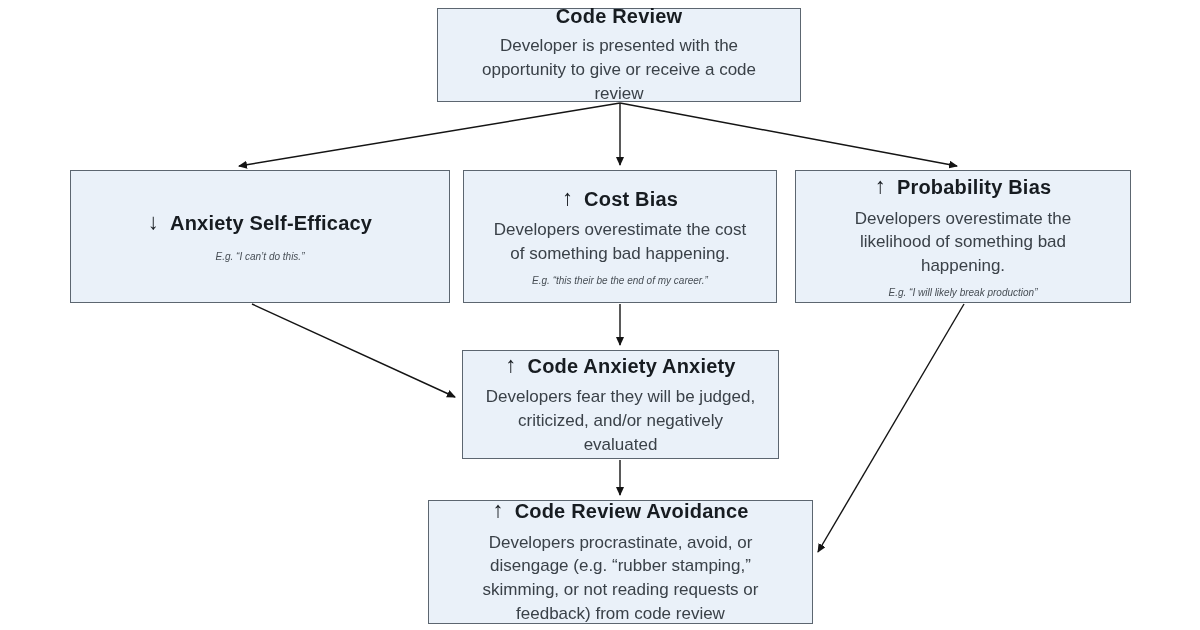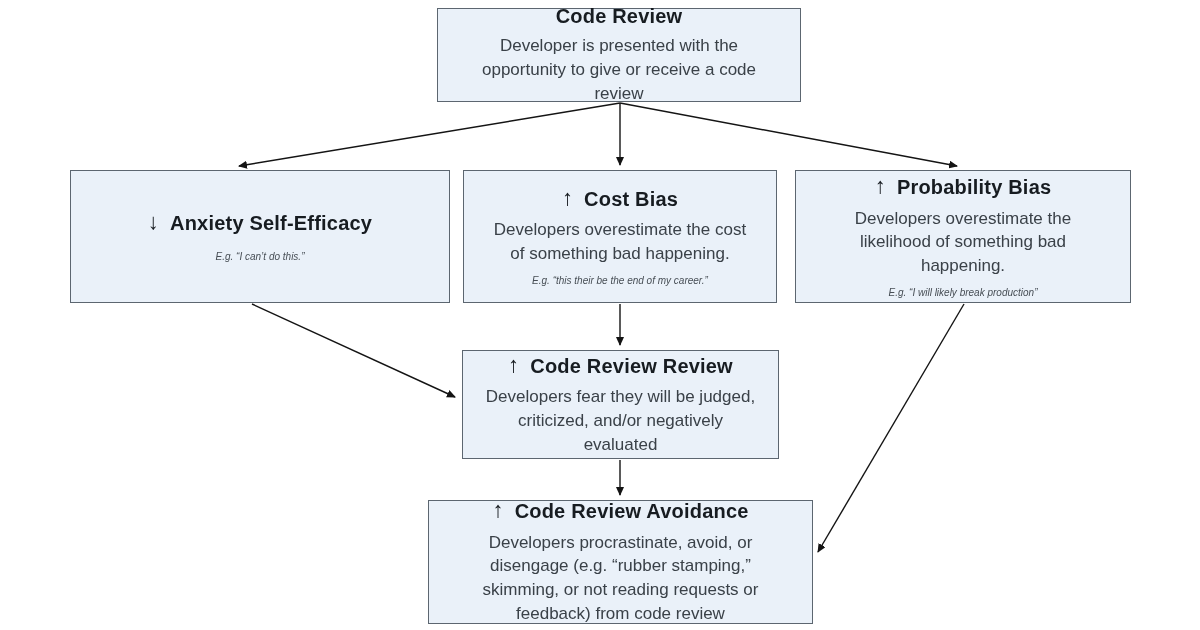--- a/index.html
+++ b/index.html
@@ -122,21 +122,21 @@
       <span class="dir-icon">↑</span>
       <span>Probability Bias</span>
     </div>
     <p class="node-body">Developers overestimate the likelihood of something bad happening.</p>
     <p class="node-example">E.g. “I will likely break production”</p>
   </div>
 
   <div class="node" id="box-code-review-anxiety">
     <div class="node-title">
       <span class="dir-icon">↑</span>
-      <span>Code Review Review</span>
+      <span>Code Anxiety Anxiety</span>
     </div>
     <p class="node-body">Developers fear they will be judged, criticized, and/or negatively evaluated</p>
   </div>
 
   <div class="node" id="box-code-review-avoidance">
     <div class="node-title">
       <span class="dir-icon">↑</span>
       <span>Code Review Avoidance</span>
     </div>
     <p class="node-body">Developers procrastinate, avoid, or disengage (e.g. “rubber stamping,” skimming, or not reading requests or feedback) from code review</p>

